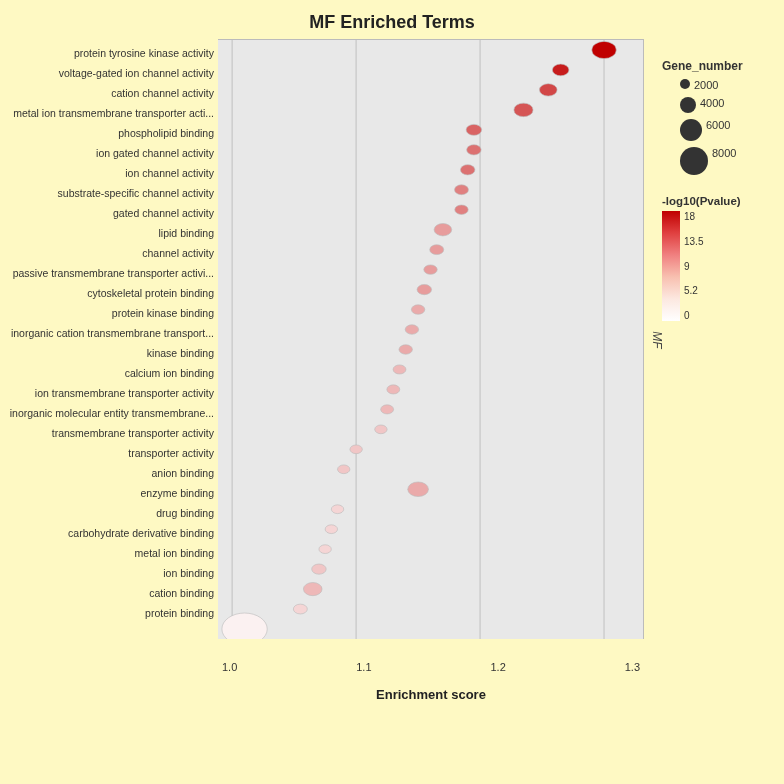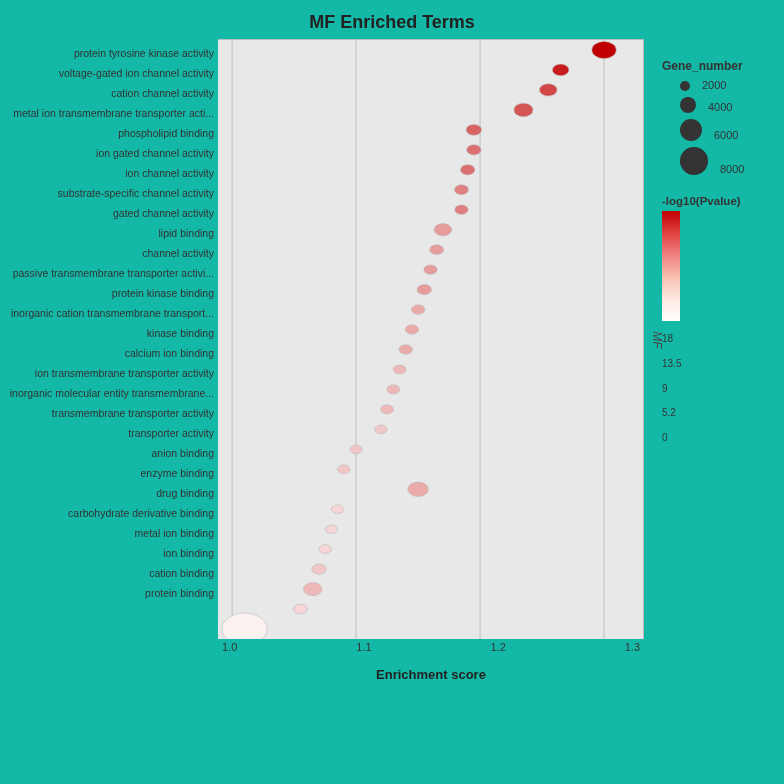--- a/index.html
+++ b/index.html
@@ -8,21 +8,21 @@
       background: #fff;
       width: 784px;
       height: 784px;
       overflow: hidden;
       position: relative;
     }
     .chart-container {
       width: 784px;
       height: 784px;
       position: relative;
-      background: #14b8a6;
+      background: #fef9c3;
     }
     .chart-title {
       text-align: center;
       font-size: 18px;
       font-weight: bold;
       padding-top: 12px;
       color: #222;
     }
     .y-labels {
       display: flex;
@@ -60,43 +60,43 @@
       margin-bottom: 6px;
     }
     .legend-dots {
       display: flex;
       flex-direction: column;
       gap: 6px;
       margin-bottom: 18px;
     }
     .legend-dot-row {
       display: flex;
-      align-items: flex-end;
-      gap: 12px;
+      align-items: flex-start;
+      gap: 4px;
       padding-left: 18px;
     }
     .legend-dot {
       border-radius: 50%;
       background: #333;
       flex-shrink: 0;
     }
     .color-legend {
       margin-top: 8px;
     }
     .color-legend-title {
       font-size: 11.5px;
       font-weight: bold;
       margin-bottom: 4px;
       margin-top: 20px;
     }
     .color-bar-container {
       display: flex;
-      flex-direction: column;
+      flex-direction: row;
       align-items: stretch;
-      gap: 12px;
+      gap: 4px;
     }
     .color-bar {
       width: 18px;
       height: 110px;
       background: linear-gradient(to bottom, #c00000, #e04040, #f08080, #f8c0b0, #fce8e0, #ffffff);
     }
     .color-ticks {
       display: flex;
       flex-direction: column;
       justify-content: space-between;
@@ -119,20 +119,21 @@
         <div class="y-label">cation channel activity</div>
         <div class="y-label">metal ion transmembrane transporter acti...</div>
         <div class="y-label">phospholipid binding</div>
         <div class="y-label">ion gated channel activity</div>
         <div class="y-label">ion channel activity</div>
         <div class="y-label">substrate-specific channel activity</div>
         <div class="y-label">gated channel activity</div>
         <div class="y-label">lipid binding</div>
         <div class="y-label">channel activity</div>
         <div class="y-label">passive transmembrane transporter activi...</div>
+        <div class="y-label">cytoskeletal protein binding</div>
         <div class="y-label">protein kinase binding</div>
         <div class="y-label">inorganic cation transmembrane transport...</div>
         <div class="y-label">kinase binding</div>
         <div class="y-label">calcium ion binding</div>
         <div class="y-label">ion transmembrane transporter activity</div>
         <div class="y-label">inorganic molecular entity transmembrane...</div>
         <div class="y-label">transmembrane transporter activity</div>
         <div class="y-label">transporter activity</div>
         <div class="y-label">anion binding</div>
         <div class="y-label">enzyme binding</div>

